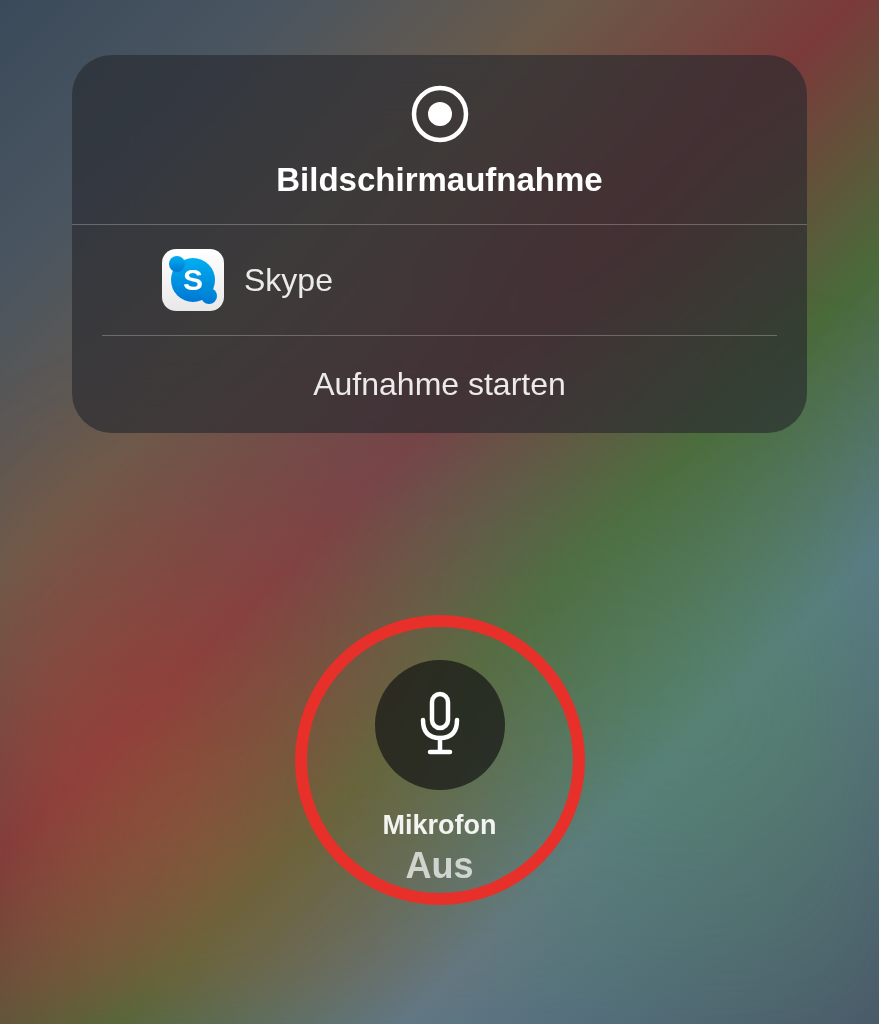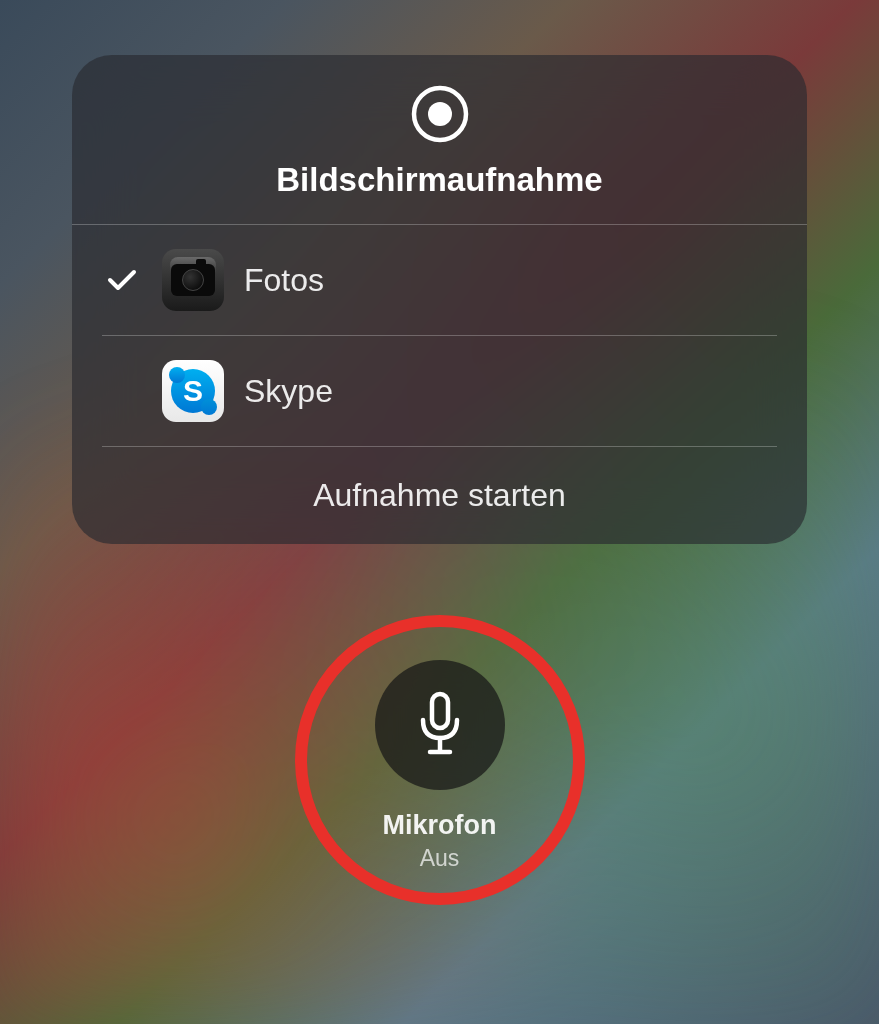--- a/index.html
+++ b/index.html
@@ -251,56 +251,40 @@
     }
     
     .mic-label {
       font-size: 27px;
       font-weight: 600;
       color: rgba(255,255,255,0.92);
       margin-bottom: 4px;
     }
     
     .mic-status {
-      font-size: 23px;
-      font-weight: 400;
+      font-size: 36px;
+      font-weight: 700;
       color: rgba(255,255,255,0.7);
     }
   </style>
 </head>
 <body>
 
 <div class="panel">
   <div class="panel-header">
     <div class="record-icon">
       <svg width="58" height="58" viewBox="0 0 58 58">
         <circle cx="29" cy="29" r="26" fill="none" stroke="white" stroke-width="4.5"></circle>
         <circle cx="29" cy="29" r="12" fill="white"></circle>
       </svg>
     </div>
     <div class="panel-title">Bildschirmaufnahme</div>
   </div>
 
   <div class="app-list">
-    <div class="app-item">
-      <div class="check-col">
-        <span class="check-icon">
-          <svg width="30" height="24" viewBox="0 0 30 24">
-            <path d="M 3 12 L 11 20 L 27 4" stroke="white" stroke-width="4" fill="none" stroke-linecap="round" stroke-linejoin="round"></path>
-          </svg>
-        </span>
-      </div>
-      <div class="app-icon photos">
-        <div class="camera-body">
-          <div class="camera-bump"></div>
-          <div class="camera-lens"></div>
-        </div>
-      </div>
-      <div class="app-label">Fotos</div>
-    </div>
 
     <div class="app-item">
       <div class="check-col"></div>
       <div class="app-icon skype">
         <div class="skype-bubble">
             <span class="skype-s">S</span>
           </div>
       </div>
       <div class="app-label">Skype</div>
     </div>

